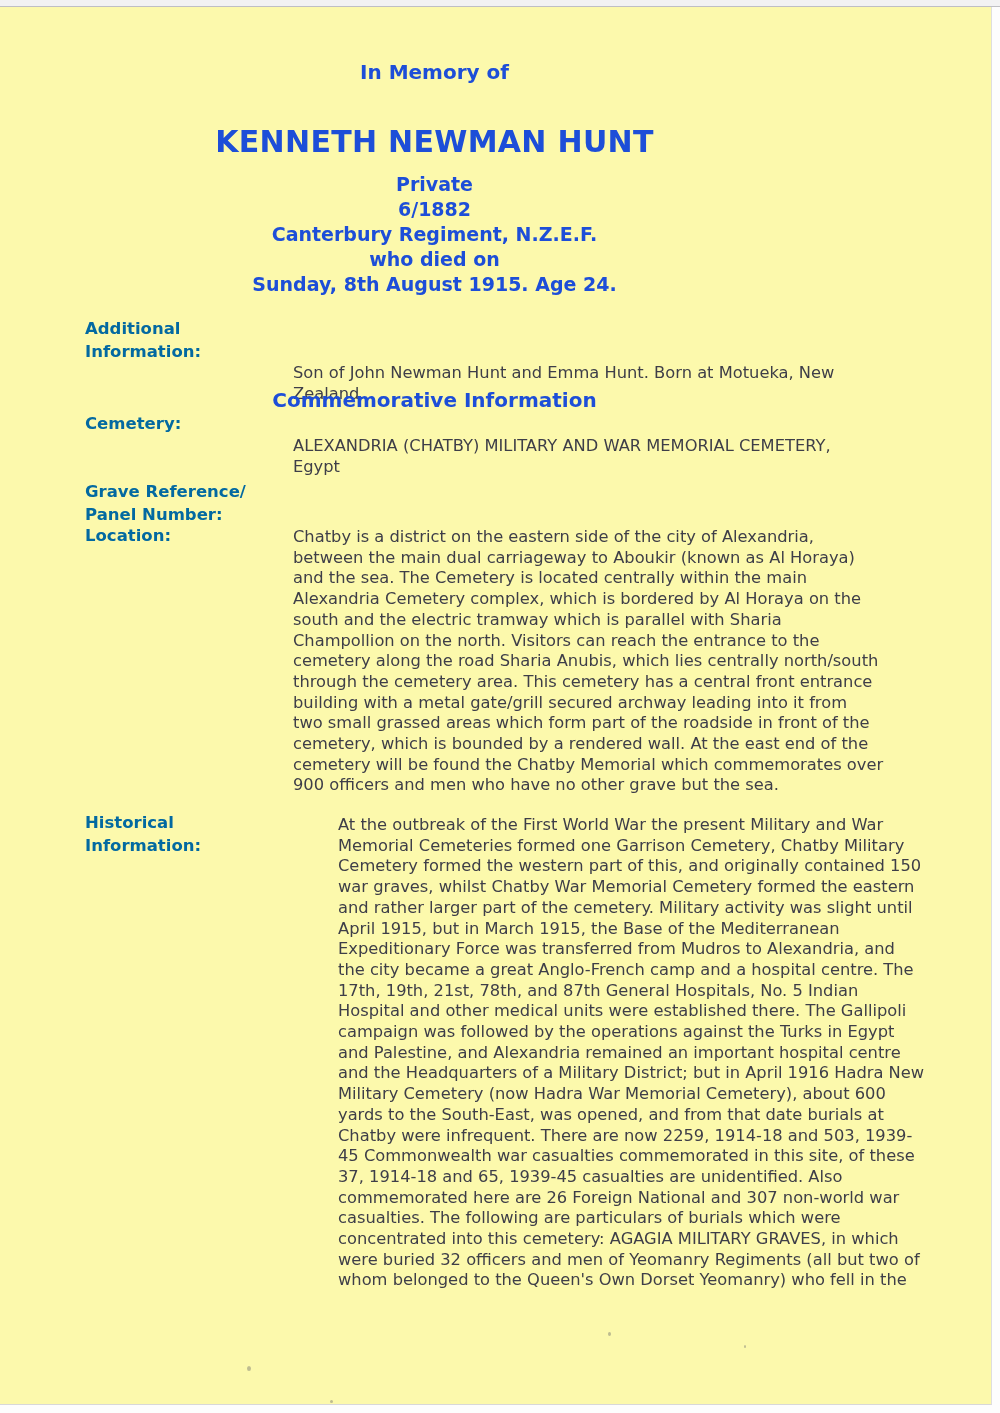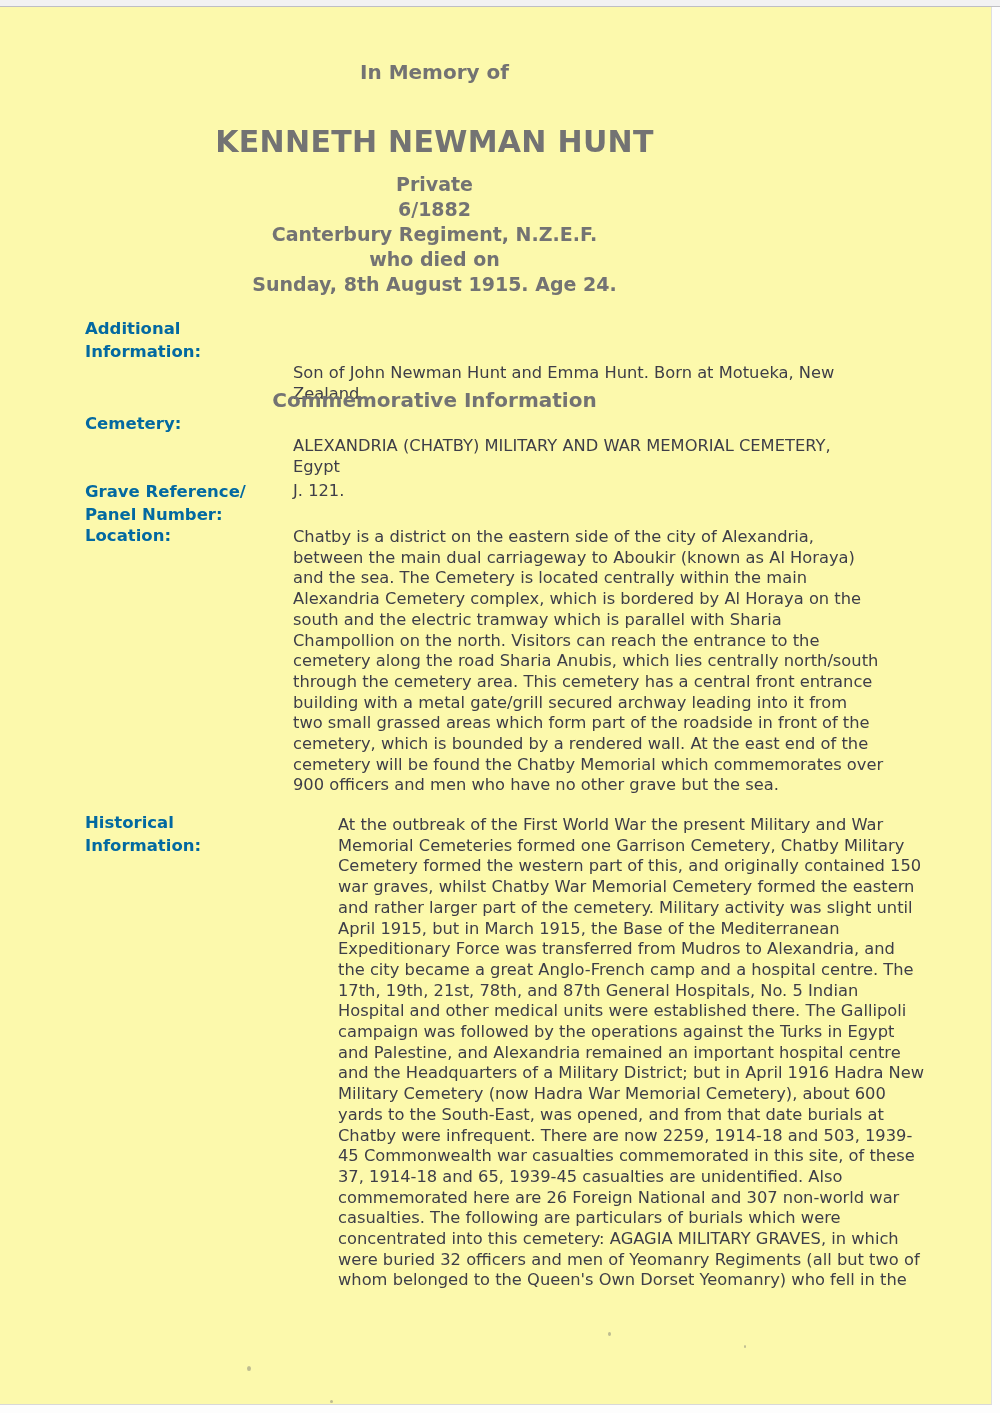--- a/index.html
+++ b/index.html
@@ -30,21 +30,21 @@
     border-right: 1px solid #dedede;
     border-bottom: 1px solid #d8d8d8;
     color: #3e3e48;
   }
   .centered {
     position: absolute;
     left: 0;
     width: 869px;
     text-align: center;
     font-weight: bold;
-    color: #737373;
+    color: #1d4ed8;
   }
   .dedication { top: 53px; font-size: 20px; }
   .deceased-name { top: 117px; font-size: 30px; letter-spacing: 0.3px; }
   .service-details { top: 165px; font-size: 19px; line-height: 25px; }
   .section-heading { top: 381px; font-size: 20px; }
   .row-label {
     position: absolute;
     left: 85px;
     width: 200px;
     font-weight: bold;
@@ -106,21 +106,20 @@
 Zealand.</div>
 
     <div class="centered section-heading">Commemorative Information</div>
 
     <div class="row-label lbl-cemetery">Cemetery:</div>
     <div class="row-value val-cemetery">ALEXANDRIA (CHATBY) MILITARY AND WAR MEMORIAL CEMETERY,
 Egypt</div>
 
     <div class="row-label lbl-grave">Grave Reference/
 Panel Number:</div>
-    <div class="row-value val-grave">J. 121.</div>
 
     <div class="row-label lbl-location">Location:</div>
     <div class="row-value val-location">Chatby is a district on the eastern side of the city of Alexandria,
 between the main dual carriageway to Aboukir (known as Al Horaya)
 and the sea. The Cemetery is located centrally within the main
 Alexandria Cemetery complex, which is bordered by Al Horaya on the
 south and the electric tramway which is parallel with Sharia
 Champollion on the north. Visitors can reach the entrance to the
 cemetery along the road Sharia Anubis, which lies centrally north/south
 through the cemetery area. This cemetery has a central front entrance

